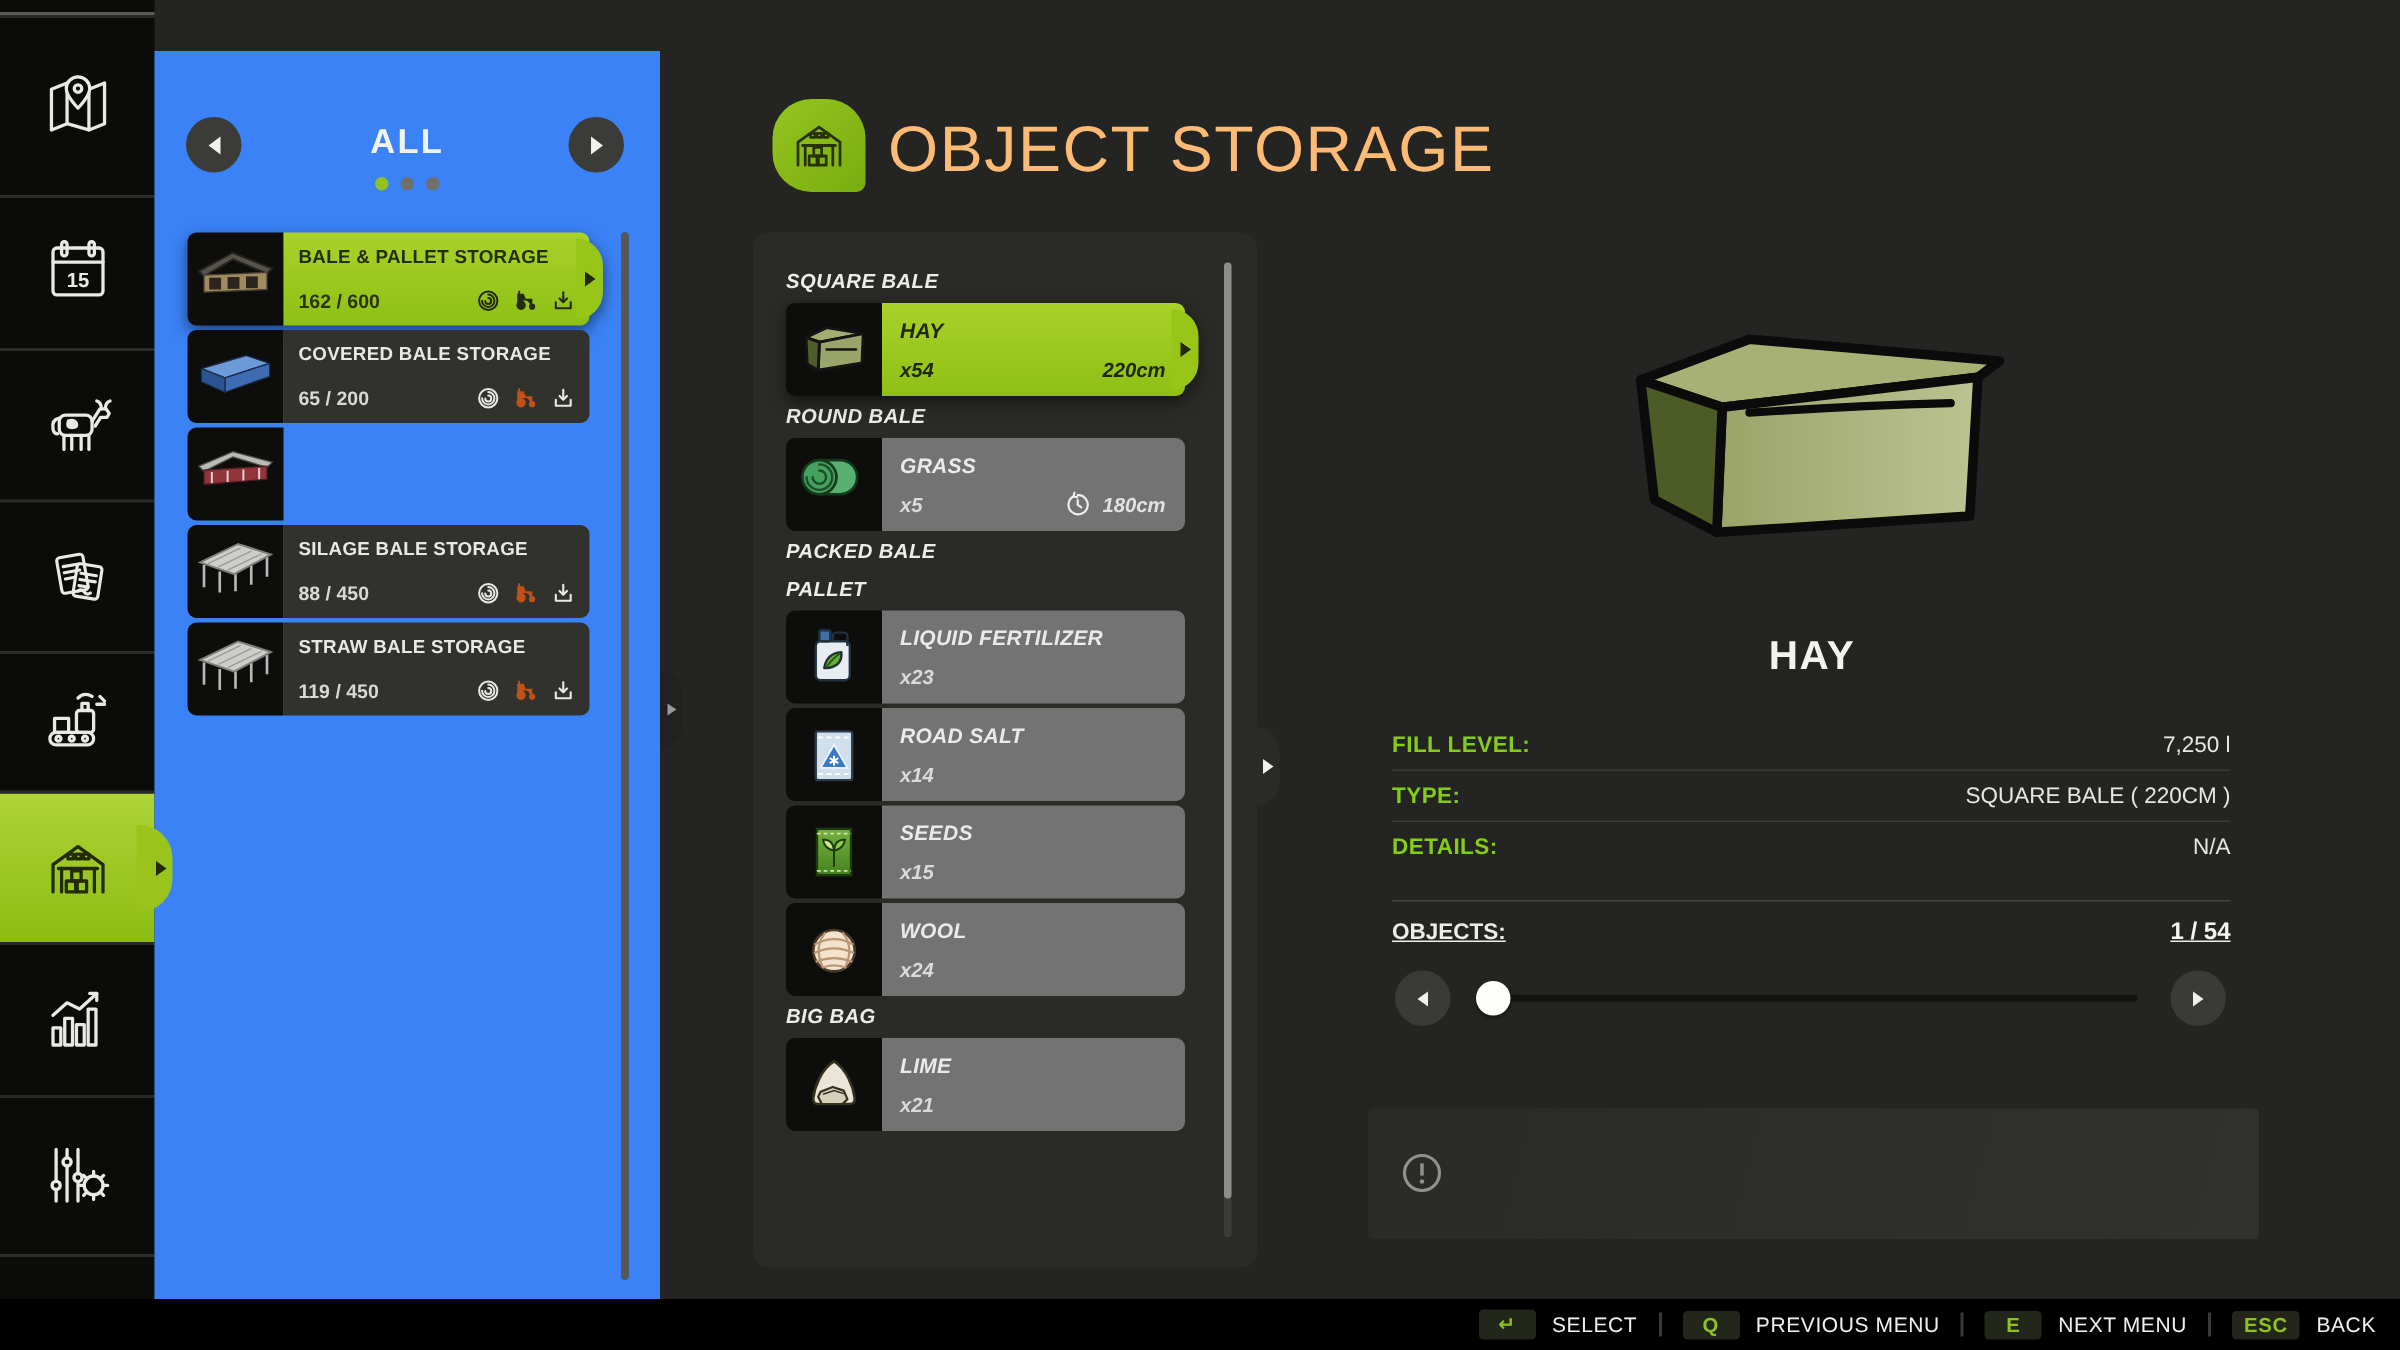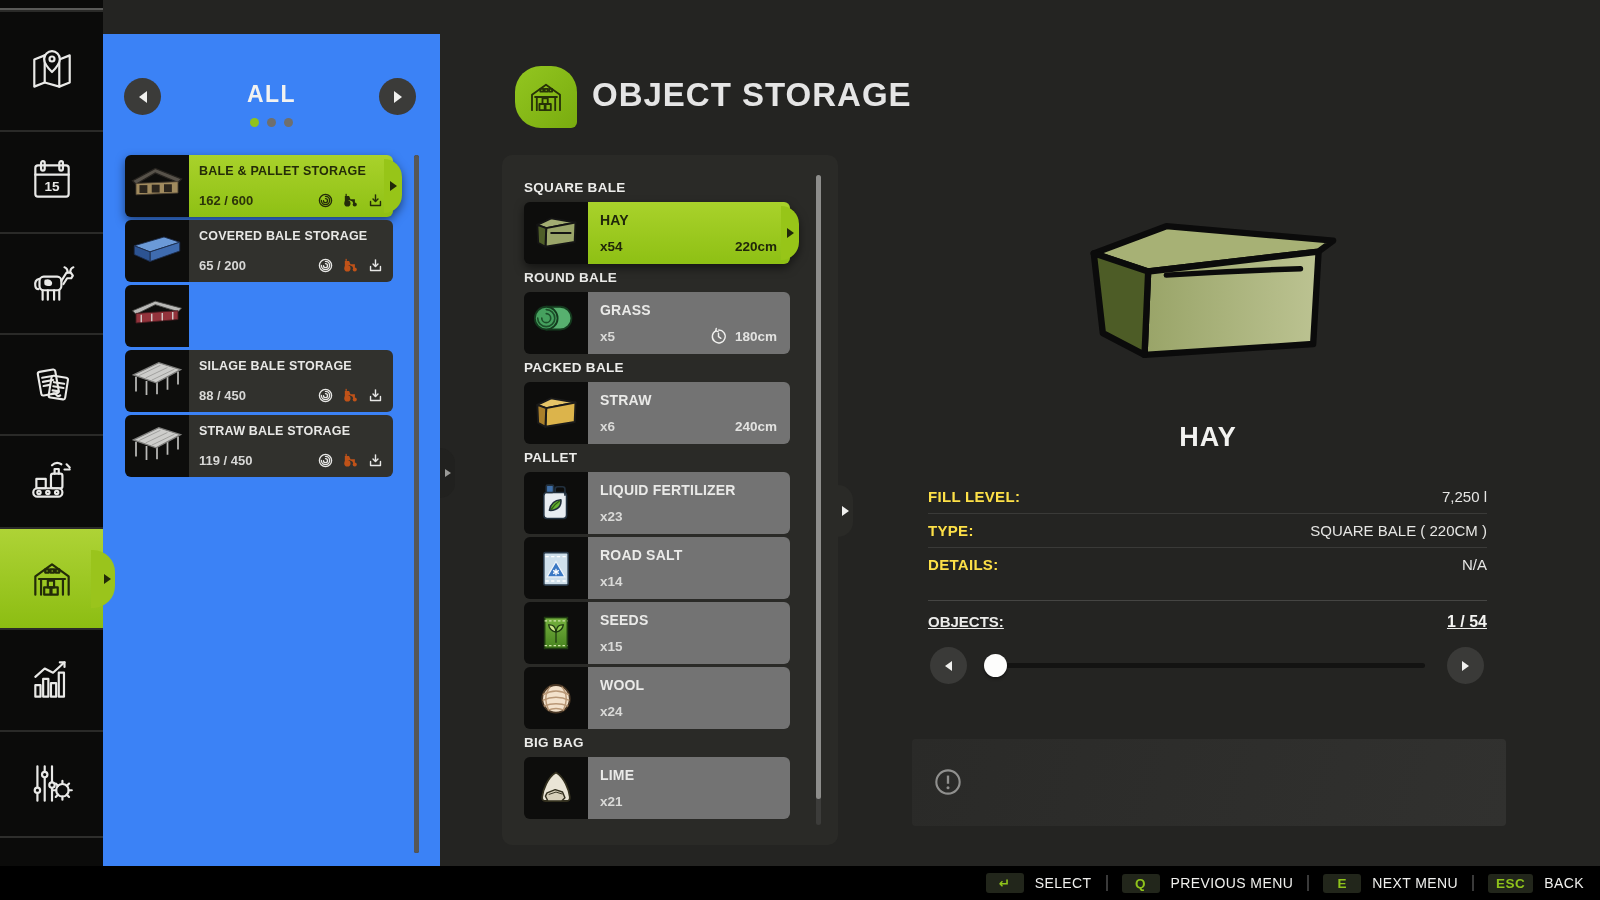--- a/index.html
+++ b/index.html
@@ -53,24 +53,24 @@
   .lp-scroll{position:absolute;left:311px;top:121px;width:5px;height:698px;background:#3a3a38;border-radius:3px;cursor:pointer;}
   .lp-scroll i{display:block;width:5px;height:100%;background:#575755;border-radius:3px;}
   .lp-handle{position:absolute;left:337px;top:414px;width:15px;height:50px;background:#21211f;
              border-radius:0 16px 16px 0;display:flex;align-items:center;justify-content:center;z-index:3;cursor:pointer;}
   .lp-handle .tri-r{border-left-width:6px;border-top-width:4px;border-bottom-width:4px;border-left-color:#9a9a98;}
 
   
   .hdr-icon{position:absolute;left:515px;top:66px;width:62px;height:62px;background:linear-gradient(135deg,#93c620,#79ac0f);
             border-radius:26px 26px 6px 26px;display:flex;align-items:center;justify-content:center;color:#273208;}
   .hdr-icon svg{width:42px;height:42px;}
-  .hdr-title{position:absolute;left:592px;top:76px;font-size:33px;font-weight:700;color:#e5e5e5;letter-spacing:1px;}
+  .hdr-title{position:absolute;left:592px;top:76px;font-size:43px;font-weight:400;color:#fdba74;letter-spacing:1px;}
 
   
-  .mid-panel{position:absolute;left:502px;top:155px;width:336px;height:690px;background:#2a2a27;border-radius:10px;}
+  .mid-panel{position:absolute;left:502px;top:155px;width:336px;height:690px;background:#2a2a27;border-radius:10px;font-style:italic;}
   .mid-inner{position:absolute;left:22px;top:0;width:266px;padding-top:22px;}
   .sec-label{height:25px;line-height:22px;font-size:13.5px;font-weight:700;color:#ececea;letter-spacing:.3px;}
   .it-row{position:relative;display:flex;height:62px;margin-bottom:3px;cursor:pointer;}
   .it-thumb{width:64px;height:62px;background:#0d0d0c;border-radius:6px 0 0 6px;display:flex;align-items:center;
             justify-content:center;flex:none;}
   .it-thumb svg{width:52px;height:52px;}
   .it-body{flex:1;background:#737373;border-radius:0 6px 6px 0;position:relative;padding:10px 12px 0;}
   .it-name{font-size:14px;font-weight:700;color:#eaeae8;letter-spacing:.2px;}
   .it-count{position:absolute;left:12px;bottom:10px;font-size:13.5px;font-weight:700;color:#dadad8;}
   .it-size{position:absolute;right:13px;bottom:10px;font-size:13.5px;font-weight:700;color:#e2e2e0;}
@@ -84,21 +84,21 @@
               border-radius:0 16px 16px 0;display:flex;align-items:center;justify-content:center;cursor:pointer;}
   .mid-handle .tri-r{border-left-width:7px;border-top-width:5px;border-bottom-width:5px;}
 
   
   .bale-art{position:absolute;left:1072px;top:192px;width:272px;height:188px;}
   .detail-title{position:absolute;left:910px;top:422px;width:596px;text-align:center;font-size:27px;font-weight:700;
                 letter-spacing:1px;color:#f2f2f0;}
   .spec{position:absolute;left:928px;top:480px;width:559px;}
   .spec-row{display:flex;justify-content:space-between;align-items:center;height:33px;border-bottom:1px solid #3a3a38;font-size:15px;}
   .spec-row:last-child{border-bottom:none;}
-  .spec-label{font-weight:700;color:#fde047;letter-spacing:.3px;}
+  .spec-label{font-weight:700;color:#84cc16;letter-spacing:.3px;}
   .spec-value{color:#e6e6e4;}
   .obj-sep{position:absolute;left:928px;top:600px;width:559px;height:1px;background:#454543;}
   .obj-row{position:absolute;left:928px;top:613px;width:559px;display:flex;justify-content:space-between;
            font-size:15px;font-weight:700;color:#ececea;text-decoration:underline;}
   .obj-row .obj-value{font-size:16px;color:#f4f4f2;}
   .slider-btn{position:absolute;top:647px;width:37px;height:37px;border-radius:50%;background:#3a3a38;
               display:flex;align-items:center;justify-content:center;cursor:pointer;}
   .slider-btn.prev{left:930px;}
   .slider-btn.next{left:1447px;}
   .slider-btn .tri-l,.slider-btn .tri-r{border-top-width:5px;border-bottom-width:5px;}
@@ -589,32 +589,20 @@
           <div class="it-name">GRASS</div>
           <div class="it-count">x5</div>
           <svg class="it-timer">
               <use href="#i-timer"></use>
             </svg>
           <div class="it-size">180cm</div>
         </div>
       </div>
 
       <div class="sec-label">PACKED BALE</div>
-      <div class="it-row">
-        <div class="it-thumb">
-          <svg>
-              <use href="#i-th-squarebale-straw"></use>
-            </svg>
-        </div>
-        <div class="it-body">
-          <div class="it-name">STRAW</div>
-          <div class="it-count">x6</div>
-          <div class="it-size">240cm</div>
-        </div>
-      </div>
 
       <div class="sec-label">PALLET</div>
       <div class="it-row">
         <div class="it-thumb">
           <svg>
               <use href="#i-th-jug"></use>
             </svg>
         </div>
         <div class="it-body">
           <div class="it-name">LIQUID FERTILIZER</div>

